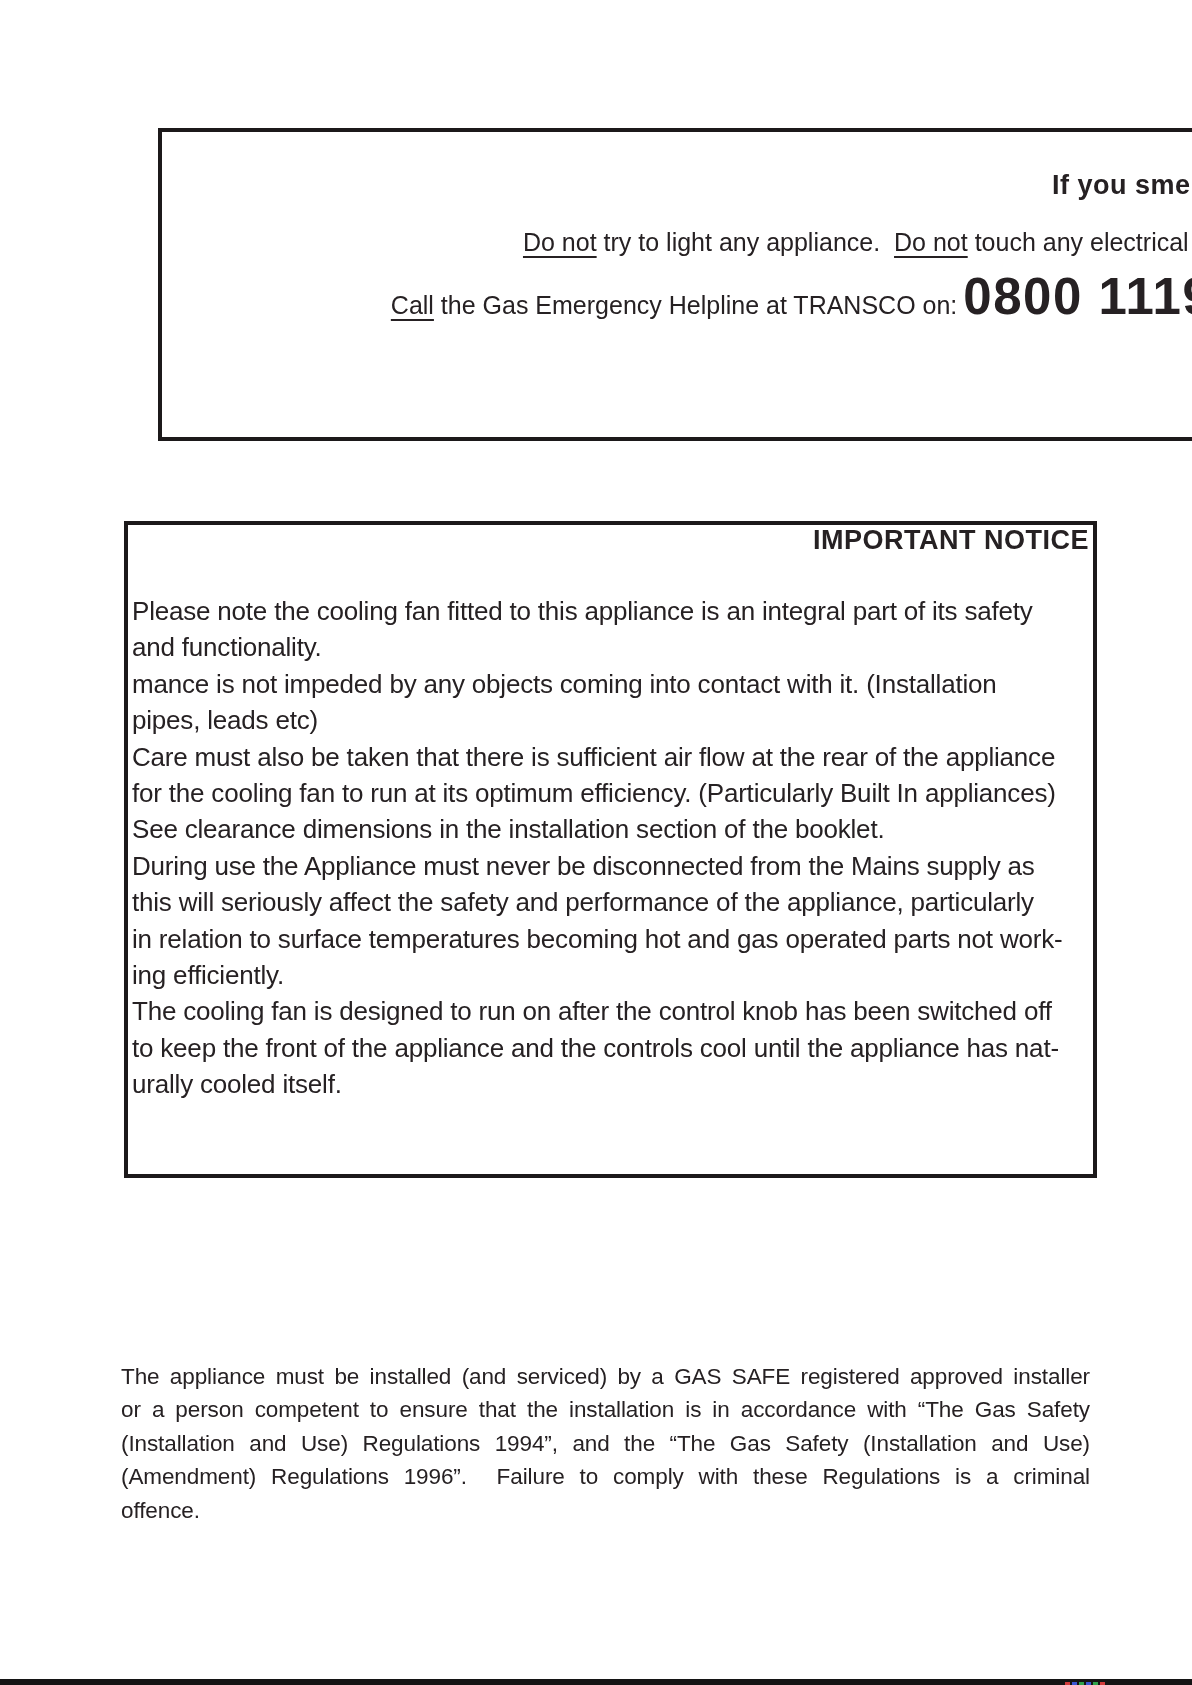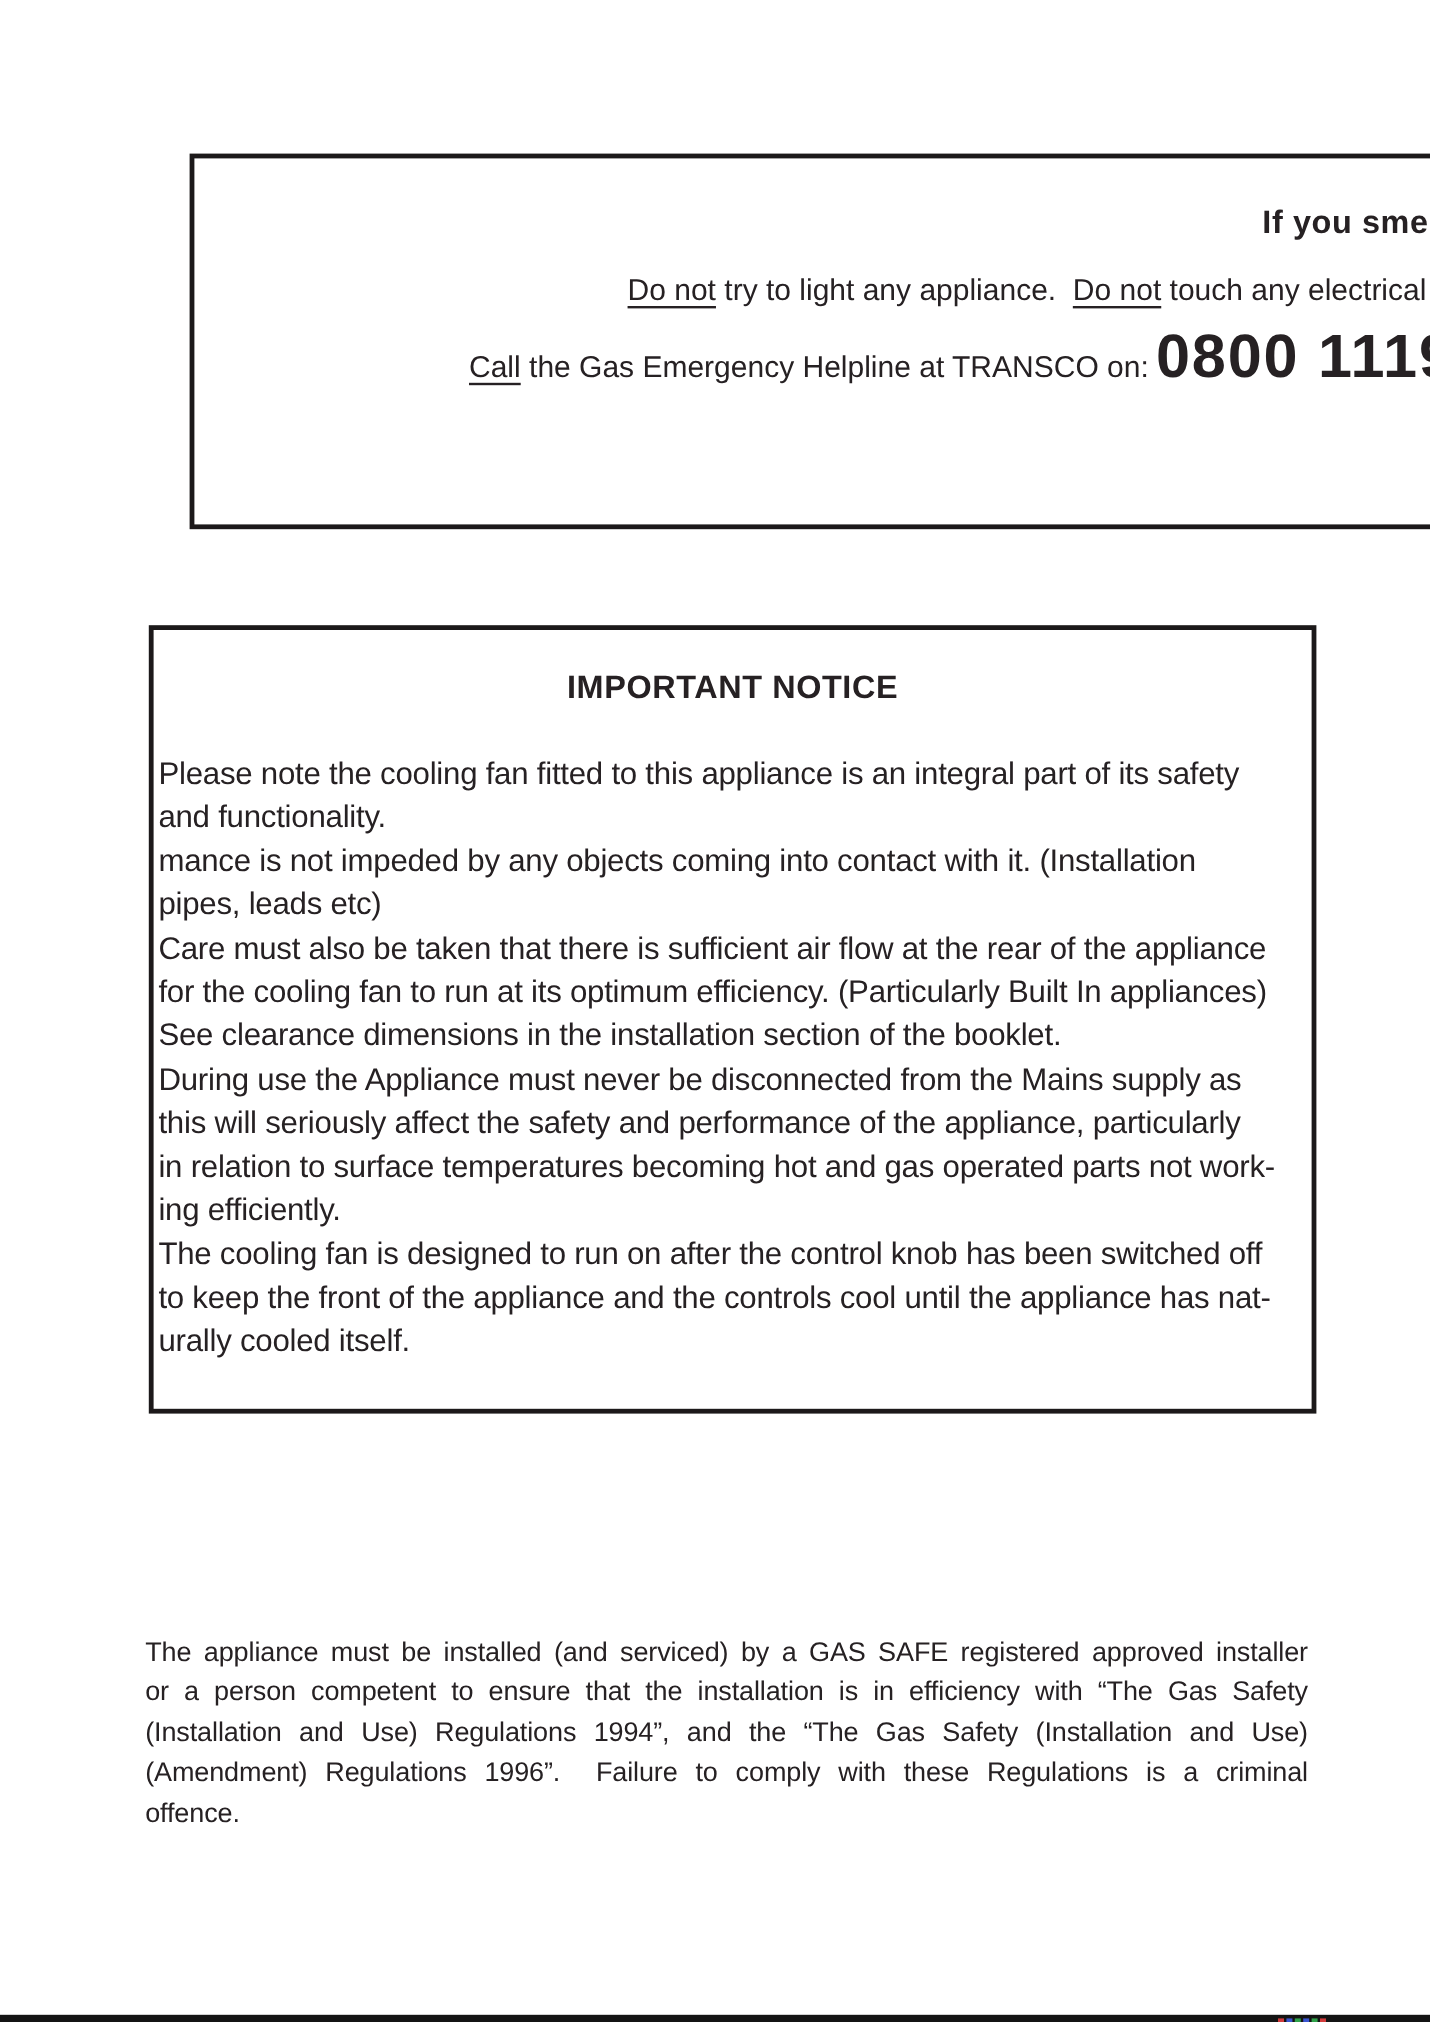--- a/index.html
+++ b/index.html
@@ -20,21 +20,21 @@
   .gas-title { margin-top:38px; font-size:27px; font-weight:700; letter-spacing:.5px; }
   .gas-line1 { margin-top:27px; font-size:25px; white-space:nowrap; }
   .gas-line2 { margin-top:10px; font-size:25px; white-space:nowrap; }
   .phone { font-size:51px; font-weight:700; letter-spacing:1.5px; margin-left:6px; }
 
   
   .notice-box {
     position:absolute; left:124px; top:521px; width:973px; height:657px;
     border:4px solid #1c191a; box-sizing:border-box; padding:0 4px; overflow:hidden;
   }
-  .notice-title { text-align:center; margin-top:33px; font-size:27px; font-weight:700; letter-spacing:.5px; }
+  .notice-title { text-align:right; font-size:27px; font-weight:700; letter-spacing:.5px; }
   .notice-body { margin-top:37px; font-size:26px; line-height:36.4px; letter-spacing:-.2px; }
   .notice-body .nline { white-space:nowrap; }
 
   
   .installer {
     position:absolute; left:121px; top:1360px; width:969px;
     font-size:22.5px; line-height:33.4px; letter-spacing:-.1px;
   }
   .installer .pline { text-align:justify; text-align-last:justify; }
   .installer .pline.last { text-align-last:left; }
@@ -68,21 +68,21 @@
     <div class="nline">in relation to surface temperatures becoming hot and gas operated parts not work-</div>
     <div class="nline">ing efficiently.</div>
     <div class="nline">The cooling fan is designed to run on after the control knob has been switched off</div>
     <div class="nline">to keep the front of the appliance and the controls cool until the appliance has nat-</div>
     <div class="nline">urally cooled itself.</div>
   </div>
 </div>
 
 <div class="installer">
   <div class="pline">The appliance must be installed (and serviced) by a GAS SAFE registered approved installer</div>
-  <div class="pline">or a person competent to ensure that the installation is in efficiency with “The Gas Safety</div>
+  <div class="pline">or a person competent to ensure that the installation is in accordance with “The Gas Safety</div>
   <div class="pline">(Installation and Use) Regulations 1994”, and the “The Gas Safety (Installation and Use)</div>
   <div class="pline">(Amendment) Regulations 1996”.&nbsp; Failure to comply with these Regulations is a criminal</div>
   <div class="pline last">offence.</div>
 </div>
 
 <div class="bottom-bar" style="background: rgb(20, 20, 20);"></div>
 <div class="print-marks">
     <span style="background: rgb(210, 59, 59);"></span>
     <span style="background: rgb(58, 86, 210);"></span>
     <span style="background: rgb(47, 162, 74);"></span>

